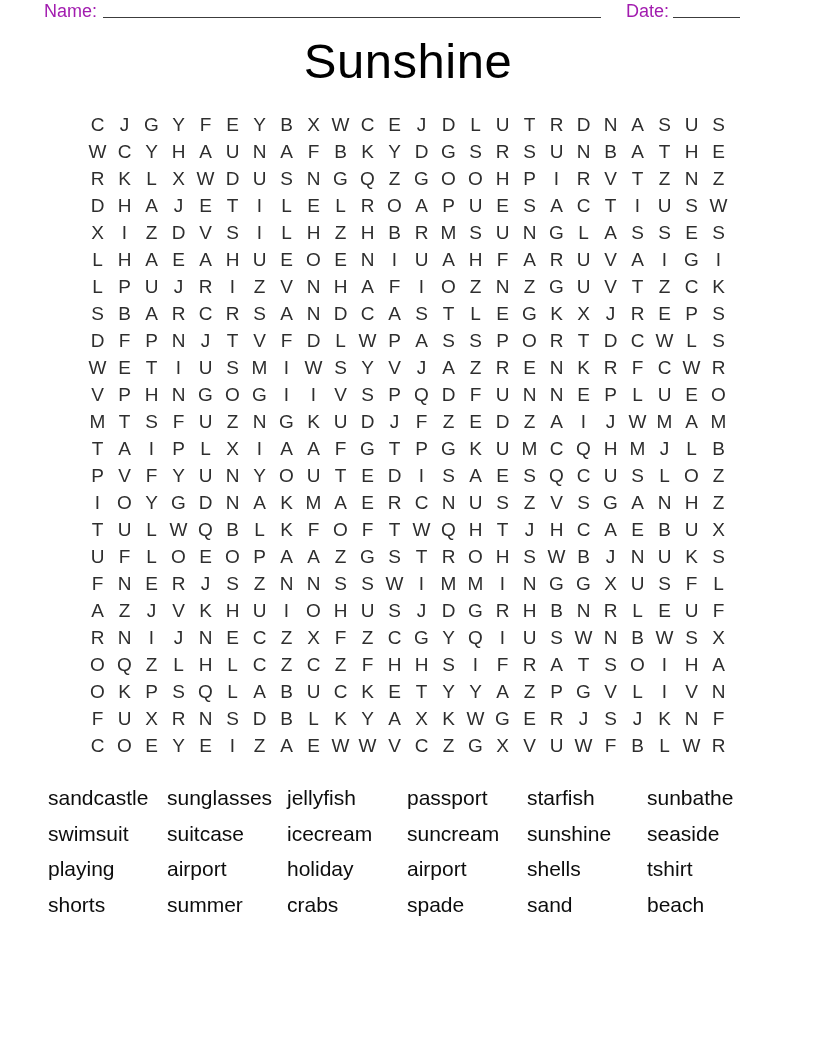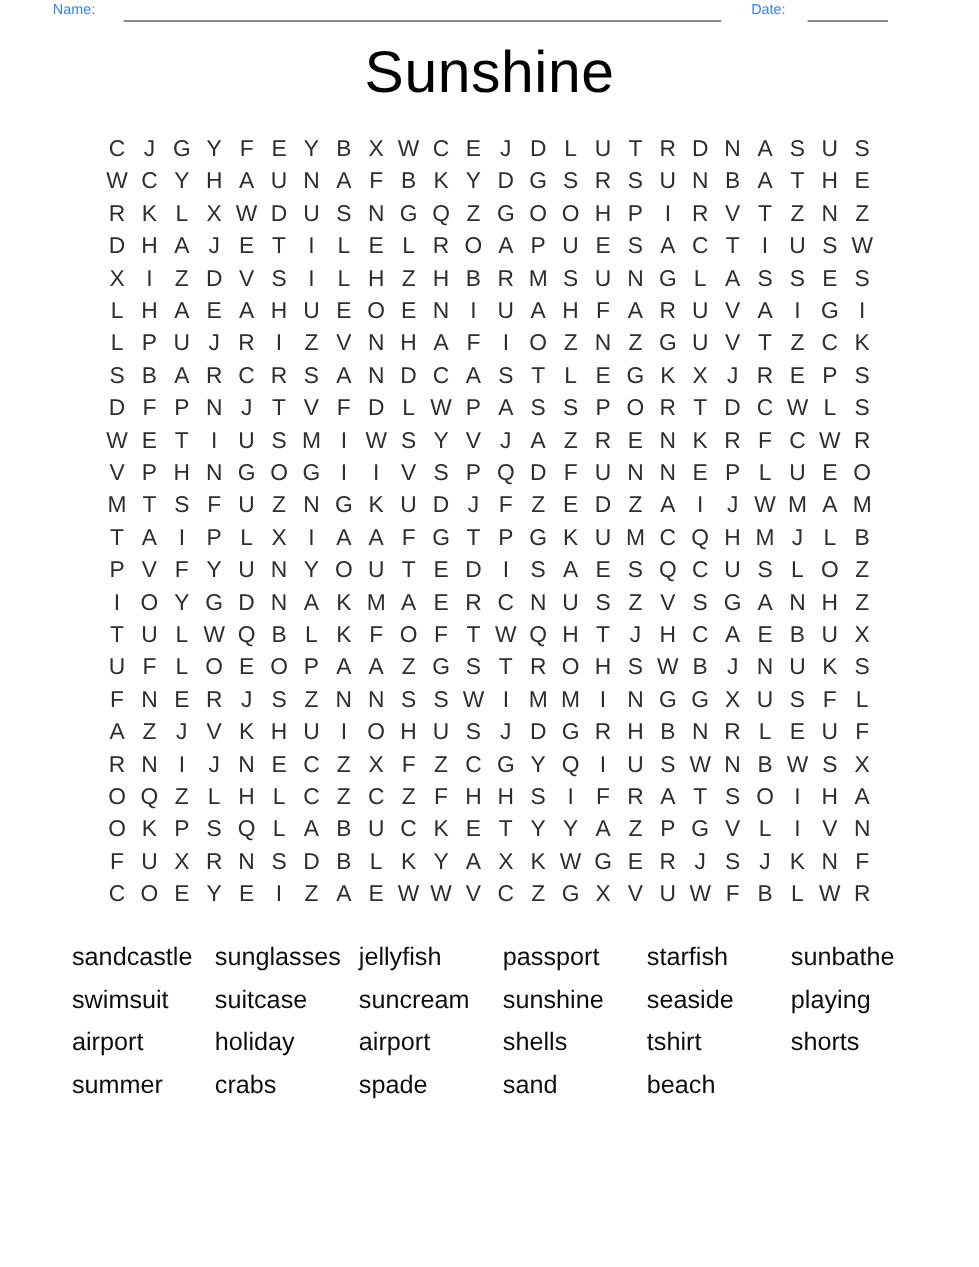--- a/index.html
+++ b/index.html
@@ -12,22 +12,22 @@
     width: 816px;
     height: 1056px;
     background: #ffffff;
     font-family: "Liberation Sans", sans-serif;
     overflow: hidden;
   }
   
   .hdr-label {
     position: absolute;
     top: 1px;
-    font-size: 12px;
-    color: #3b82f6;
+    font-size: 18px;
+    color: #a21caf;
   }
   .name-label { left: 44px; }
   .date-label { left: 626px; }
   .blank-line {
     position: absolute;
     top: 17px;
     border-top: 1.6px solid #3c3c3c;
     height: 0;
   }
   .name-line { left: 103px; width: 498px; }
@@ -58,21 +58,21 @@
     width: 27px;
     height: 27px;
     line-height: 27px;
     text-align: center;
     font-size: 19px;
     color: #2e2e2e;
   }
   
   .words {
     position: absolute;
-    left: 60px;
+    left: 48px;
     top: 780px;
     display: grid;
     grid-template-columns: 119px 120px 120px 120px 120px 122px;
     grid-auto-rows: 35.7px;
   }
   .word-item {
     font-size: 21px;
     line-height: 35.7px;
     color: #0d0d0d;
     white-space: nowrap;
@@ -672,20 +672,21 @@
 
   <div class="words">
       <span class="word-item">sandcastle</span>
       <span class="word-item">sunglasses</span>
       <span class="word-item">jellyfish</span>
       <span class="word-item">passport</span>
       <span class="word-item">starfish</span>
       <span class="word-item">sunbathe</span>
       <span class="word-item">swimsuit</span>
       <span class="word-item">suitcase</span>
+      <span class="word-item">icecream</span>
       <span class="word-item">suncream</span>
       <span class="word-item">sunshine</span>
       <span class="word-item">seaside</span>
       <span class="word-item">playing</span>
       <span class="word-item">airport</span>
       <span class="word-item">holiday</span>
       <span class="word-item">airport</span>
       <span class="word-item">shells</span>
       <span class="word-item">tshirt</span>
       <span class="word-item">shorts</span>

